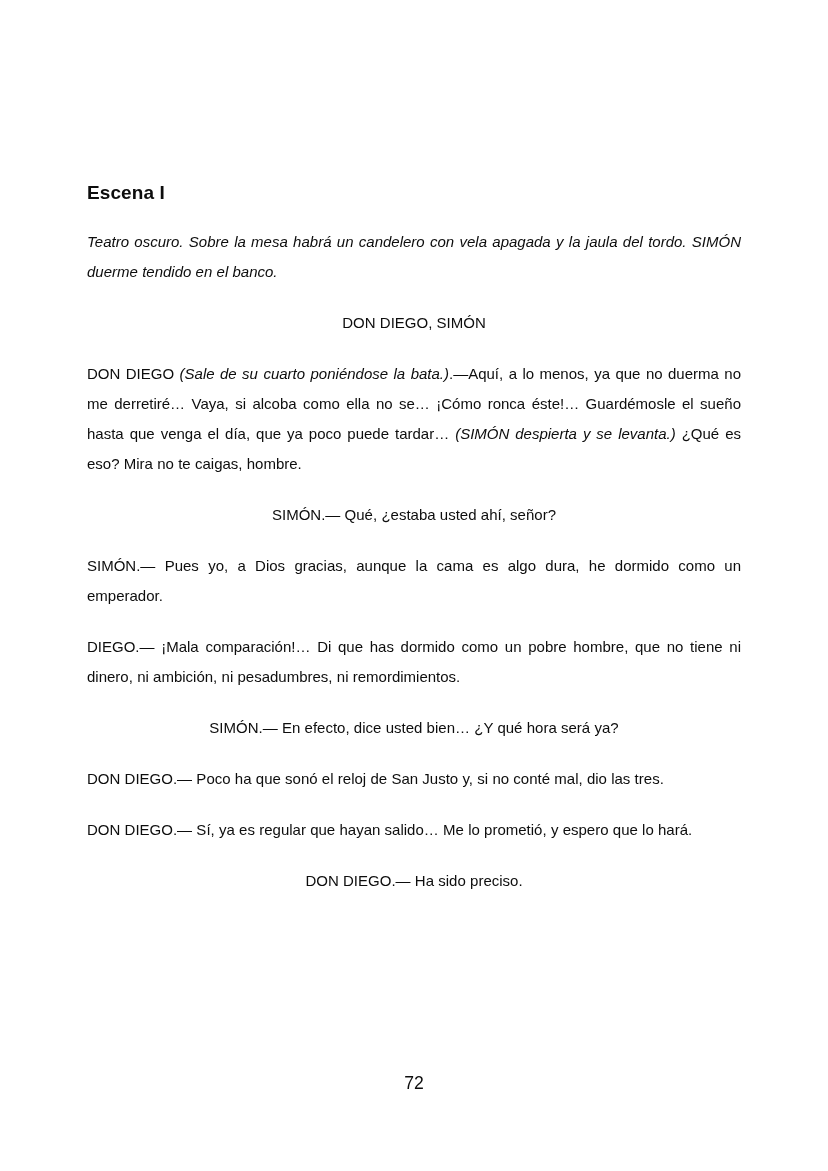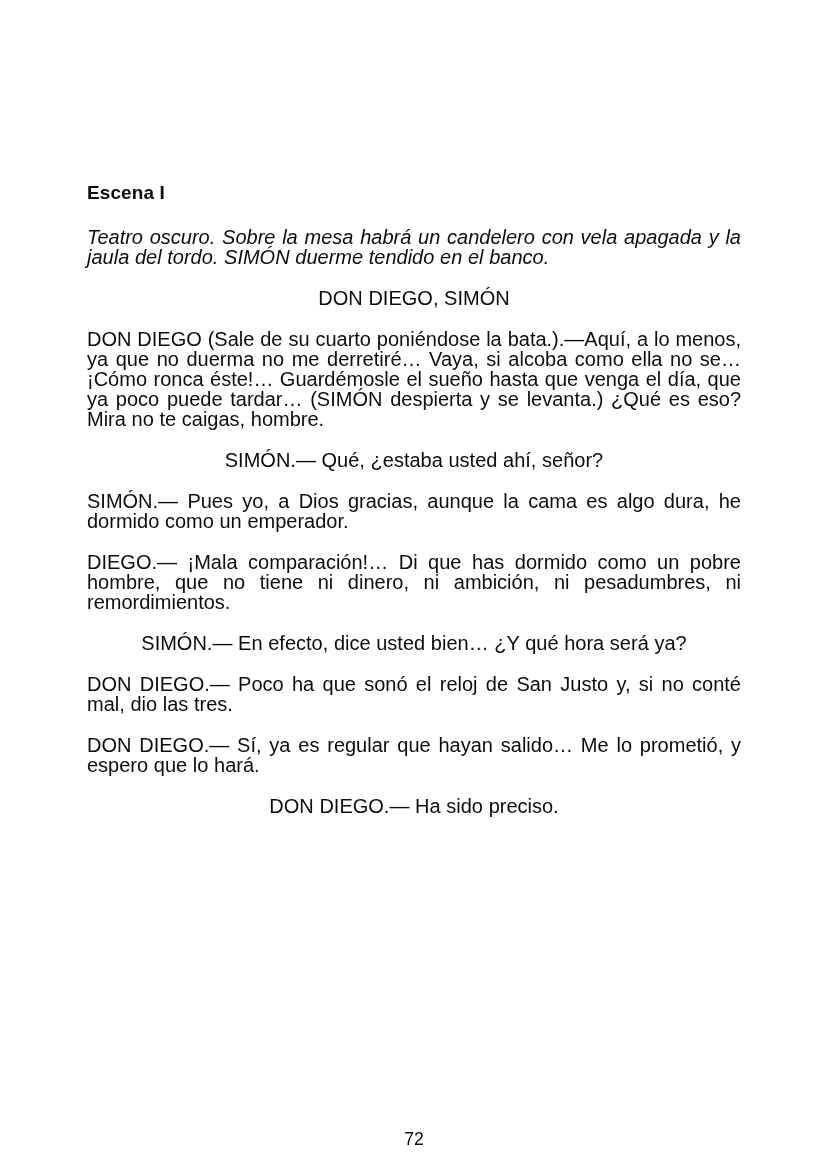--- a/index.html
+++ b/index.html
@@ -26,45 +26,46 @@
     width: 654px;
   }
   .scene-heading {
     font-size: 19px;
     font-weight: bold;
     line-height: 24px;
     margin: 0 0 22px 0;
     letter-spacing: 0.1px;
   }
   .para {
-    font-size: 20px;
-    line-height: 20px;
+    font-size: 15px;
+    line-height: 30px;
     text-align: justify;
     text-justify: inter-word;
     margin: 0 0 21px 0;
     word-spacing: 0.1px;
   }
   .para:last-of-type {
     margin-bottom: 1px;
   }
   .para.stage-direction {
     font-style: italic;
   }
   .para.cast-list {
     text-align: center;
   }
   .para.short {
     text-align: center;
   }
   .dir {
+    font-style: italic;
   }
   .page-number {
     position: absolute;
     left: 0;
-    top: 1128px;
+    top: 1072px;
     width: 828px;
     text-align: center;
     font-size: 17.6px;
     line-height: 22px;
     color: #0d0d0d;
   }
 </style>
 </head>
 <body>
 

